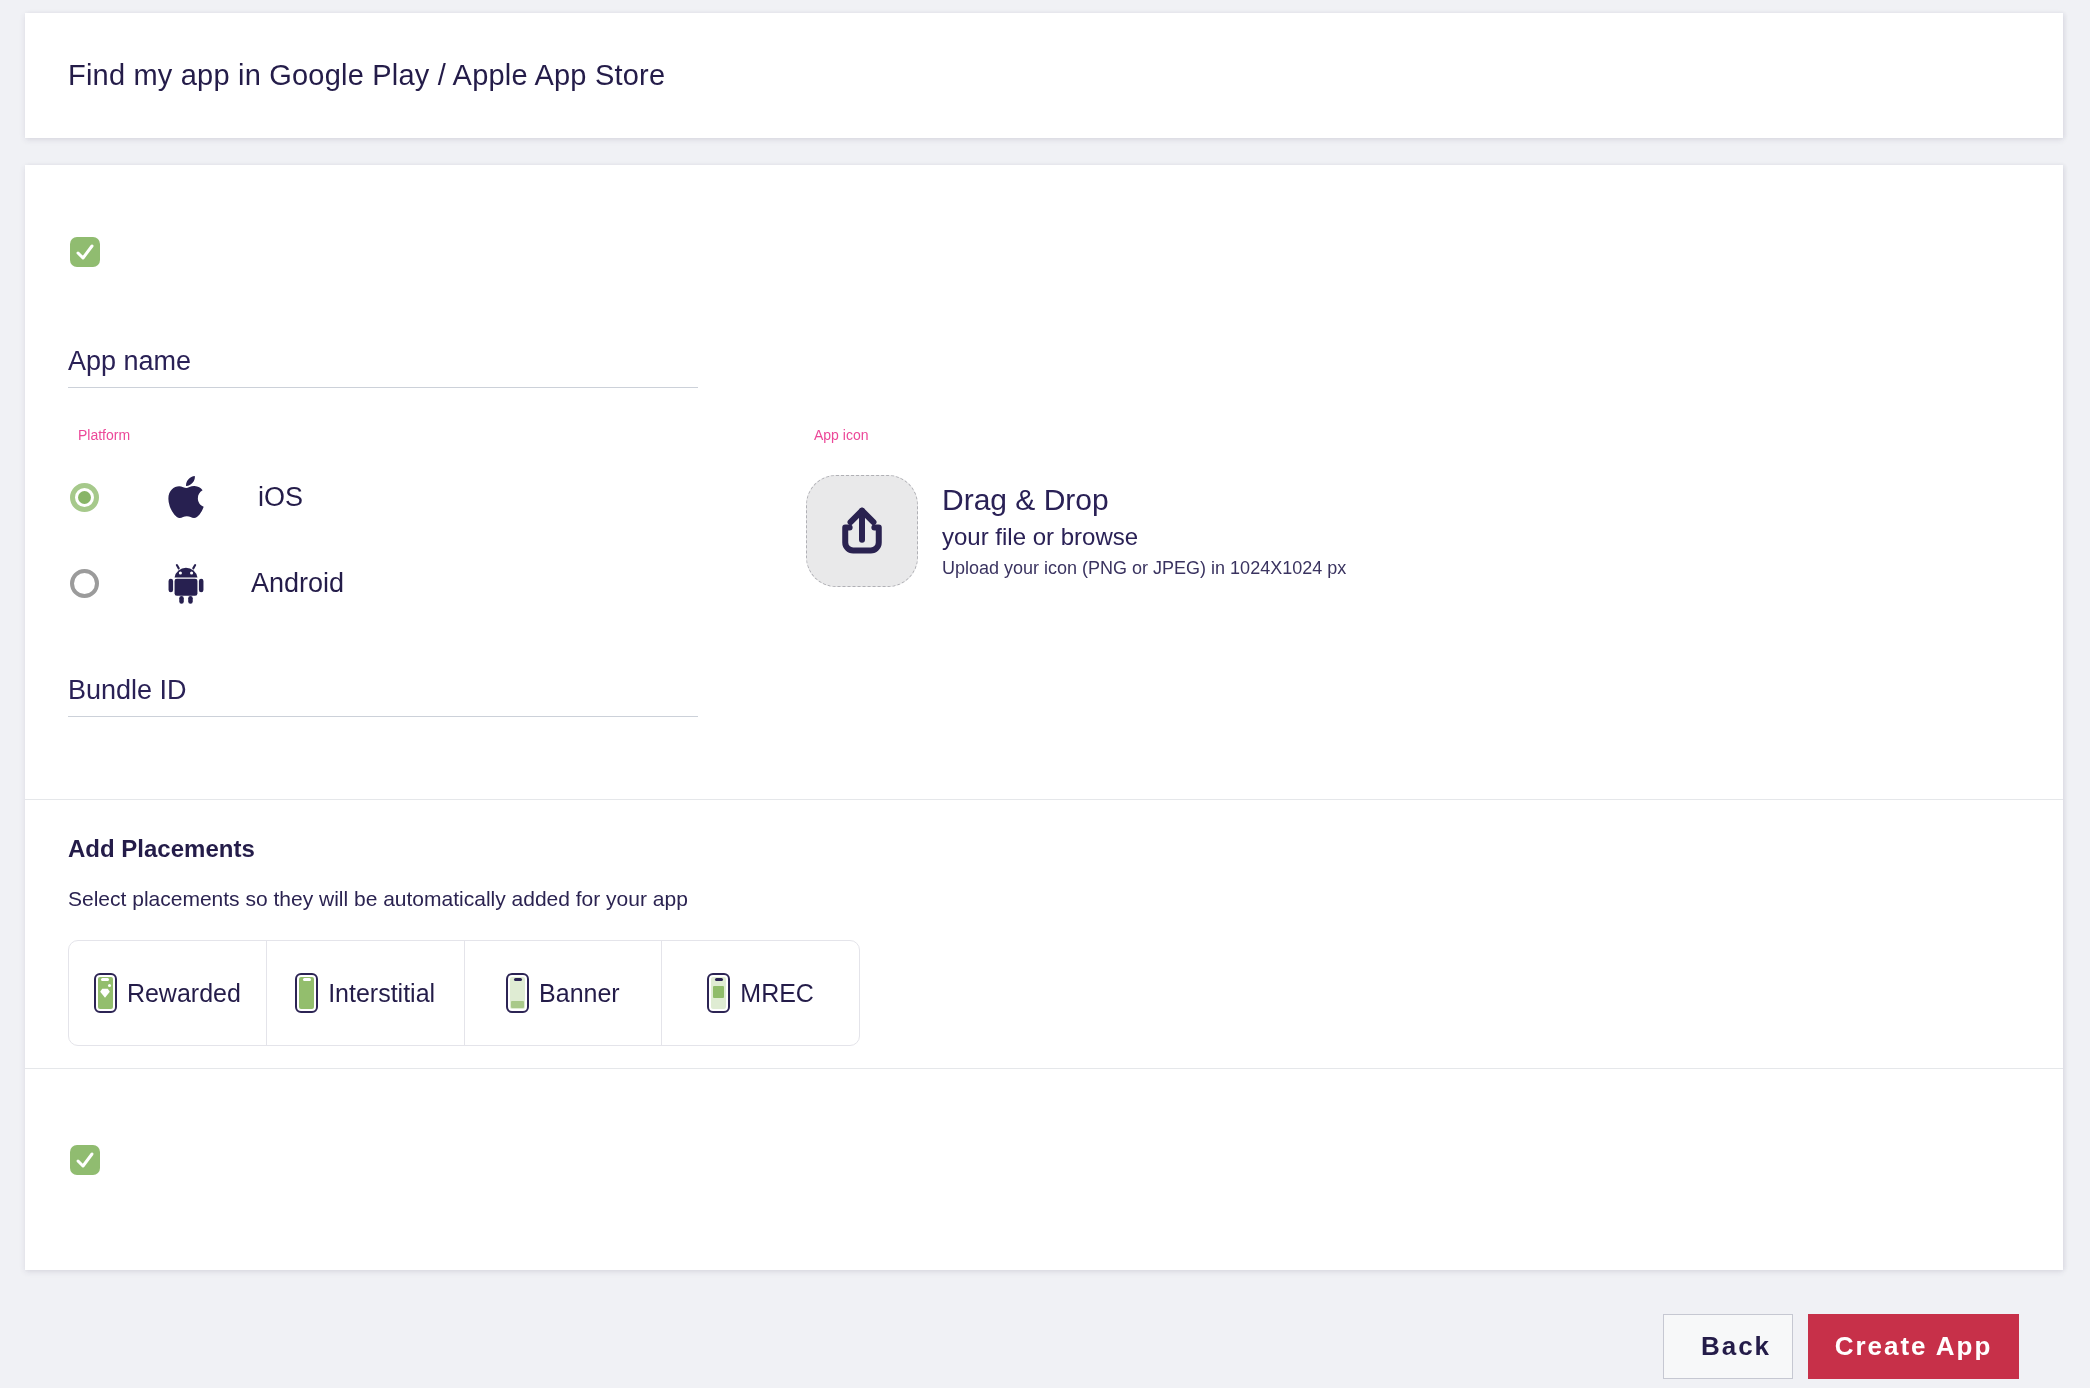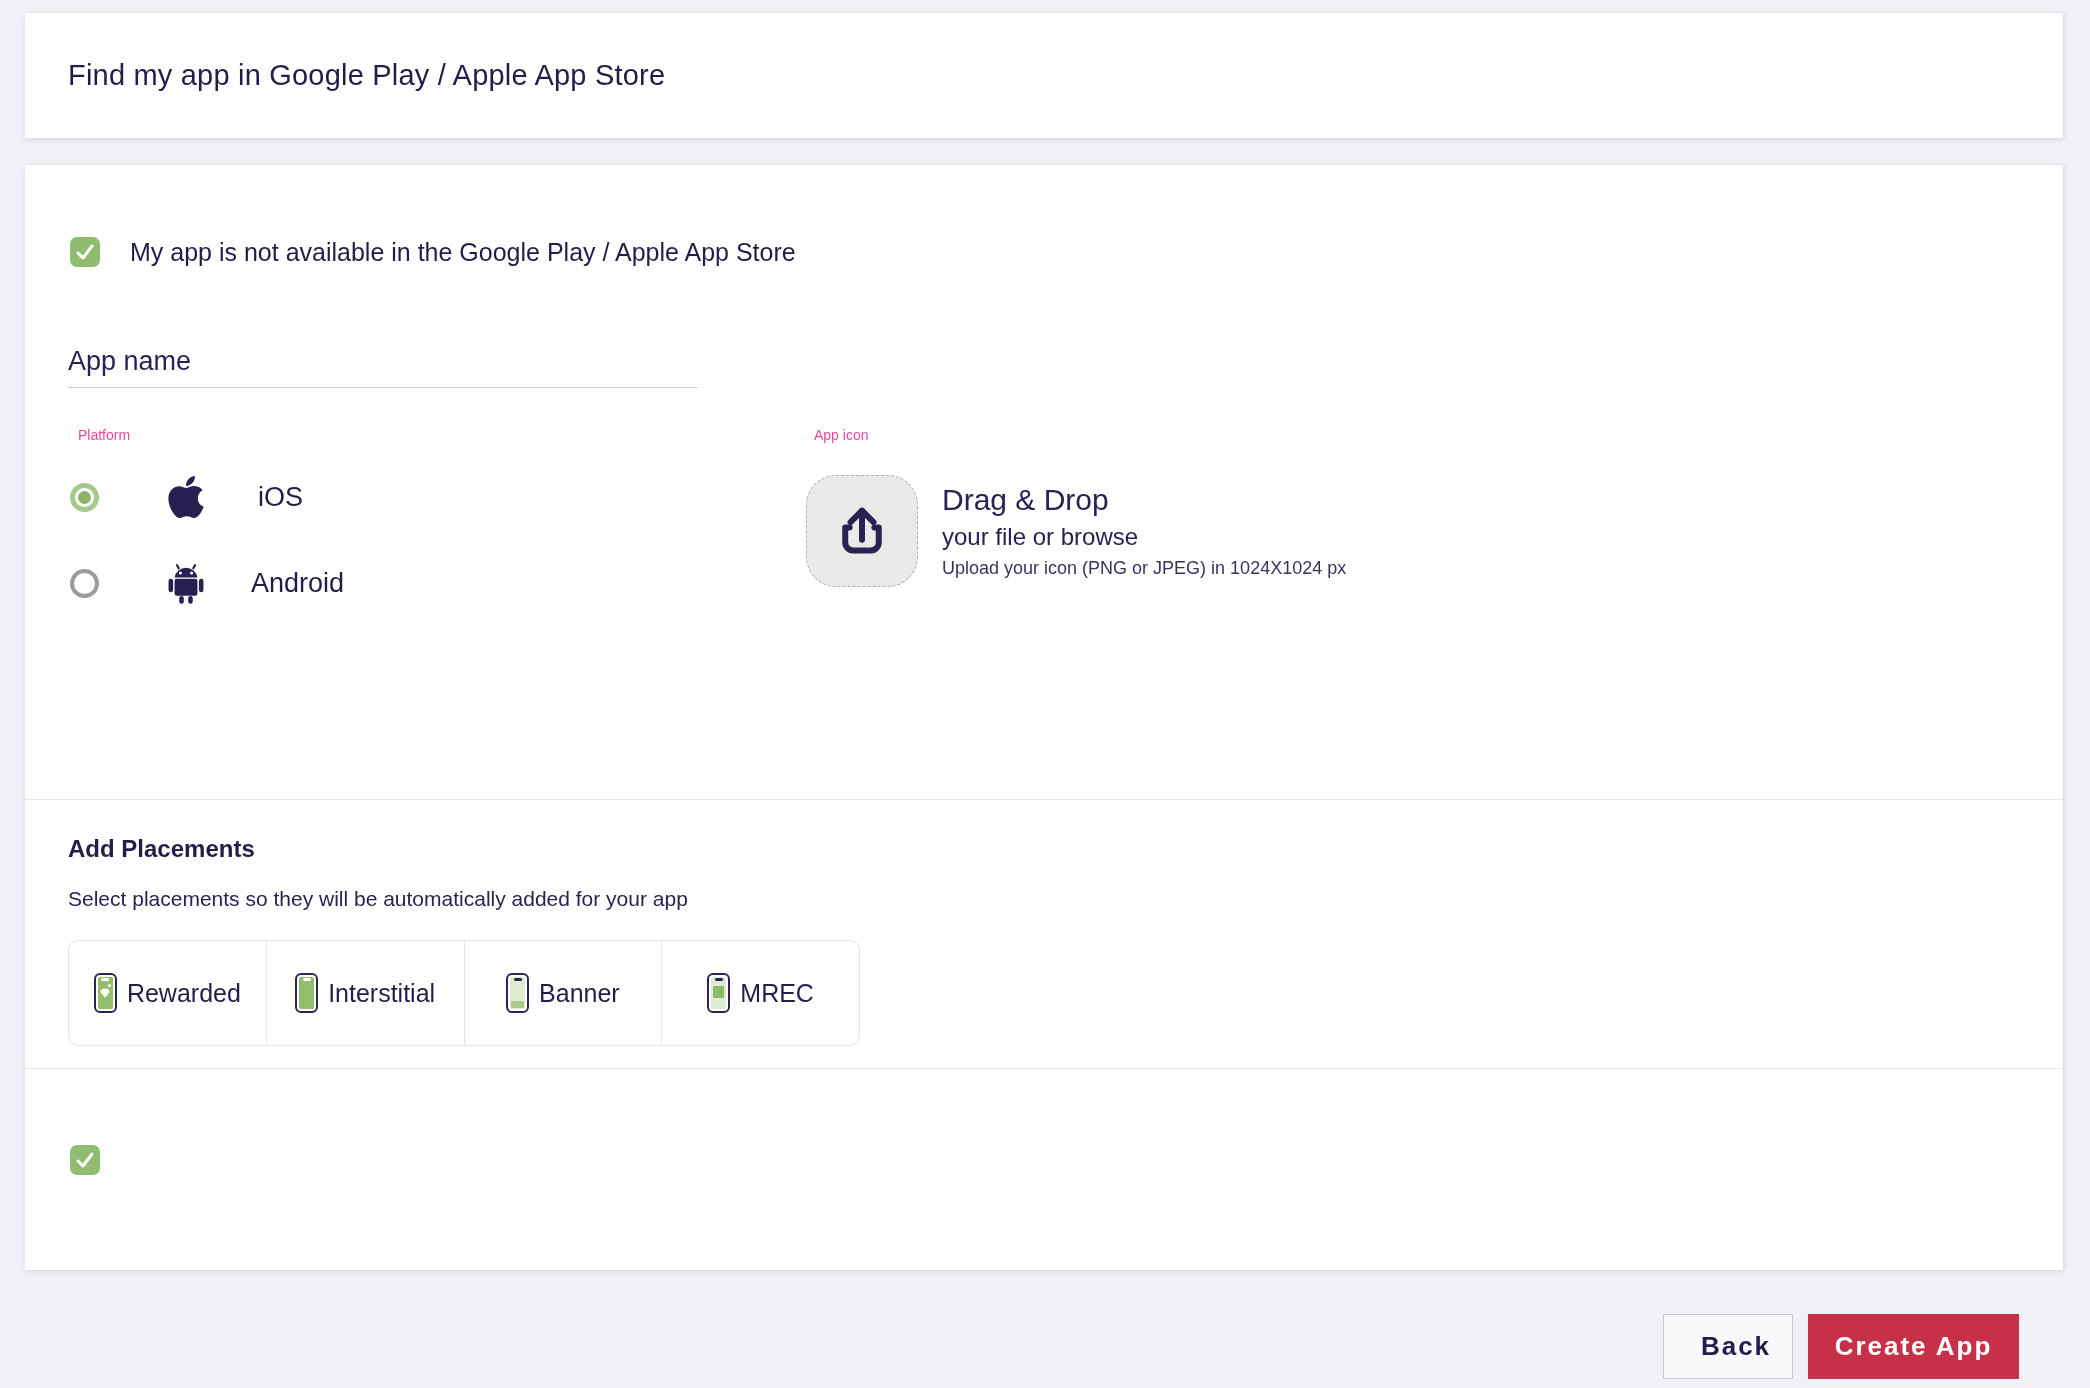--- a/index.html
+++ b/index.html
@@ -197,21 +197,20 @@
 </div>
 
 <div class="card main-card">
 
   <div class="availability-row">
     <div class="checkbox">
       <svg width="22" height="22" viewBox="0 0 22 22">
         <polyline points="4,12 9,17 18,5" fill="none" stroke="#ffffff" stroke-width="3" stroke-linecap="round" stroke-linejoin="round"></polyline>
       </svg>
     </div>
-    <span class="availability-label">My app is not available in the Google Play / Apple App Store</span>
   </div>
 
   <div class="ufield field-appname">
     <input type="text" placeholder="App name" style="">
   </div>
 
 
   <div class="mini-label label-platform">Platform</div>
 
   <div class="radio-row ios">
@@ -257,20 +256,23 @@
         <path d="M10.5 12 L17 5.5 L23.5 12"></path>
       </svg>
     </div>
     <div class="dropzone-text">
       <div class="dz-title">Drag &amp; Drop</div>
       <div class="dz-sub">your file or browse</div>
       <div class="dz-hint">Upload your icon (PNG or JPEG) in 1024X1024 px</div>
     </div>
   </div>
 
+  <div class="ufield field-bundle">
+    <input type="text" placeholder="Bundle ID" style="">
+  </div>
 
   <div class="divider divider-1"></div>
 
   <div class="placements-title">Add Placements</div>
   <div class="placements-sub">Select placements so they will be automatically added for your app</div>
 
   <div class="placement-group">
 
     <div class="placement-cell">
       <div class="phone">

